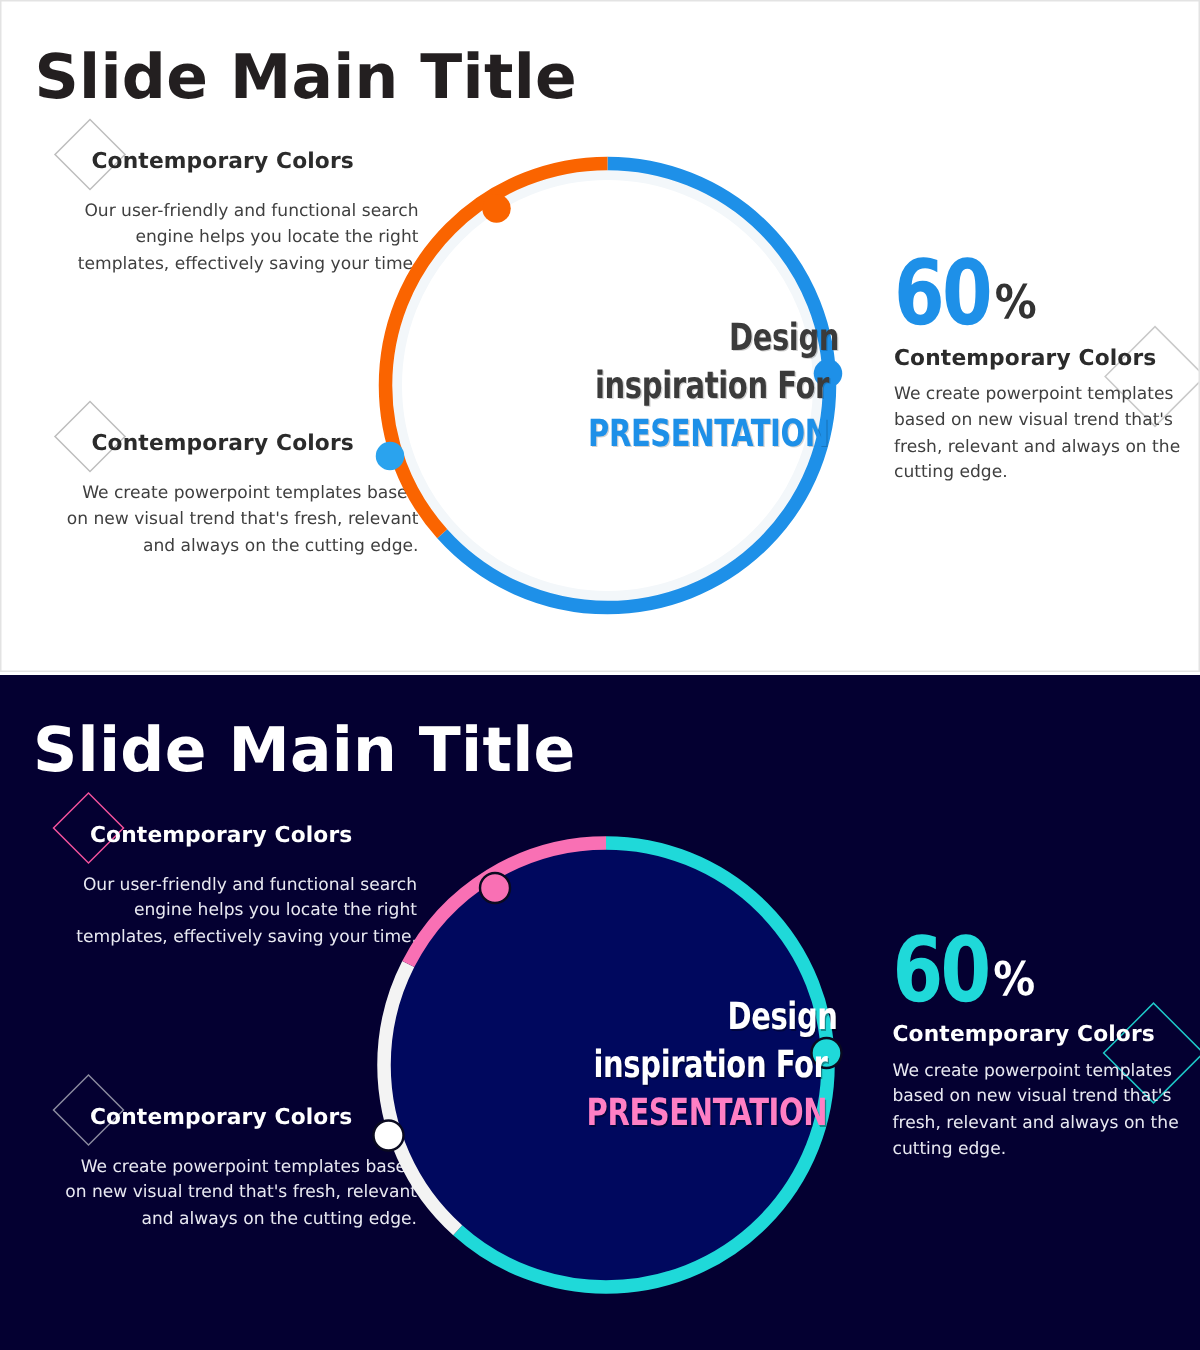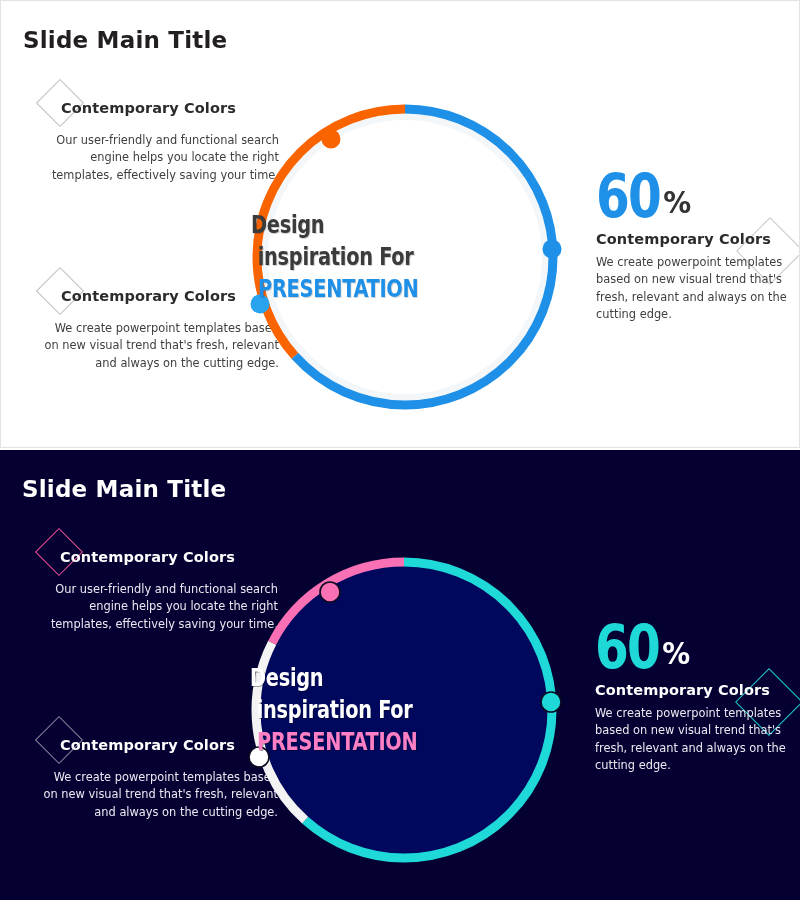--- a/index.html
+++ b/index.html
@@ -28,21 +28,21 @@
     top: 450px;
     height: 450px;
     background: #040031;
   }
 
   
   .slide-title {
     position: absolute;
     left: 22px;
     top: 26px;
-    font-size: 23px;
+    font-size: 41px;
     font-weight: bold;
     letter-spacing: 0.2px;
     font-family: "DejaVu Sans", sans-serif;
   }
   .slide-light .slide-title { color: #231f20; }
   .slide-dark  .slide-title { color: #ffffff; }
 
   
   .feature {
     position: absolute;
@@ -98,21 +98,21 @@
   }
   .slide-dark .ring-wrap { top: 100px; }
   .ring-svg { display: block; width: 320px; height: 320px; }
 
   .center-text {
     position: absolute;
     left: 0; top: 0;
     width: 320px; height: 320px;
     display: flex;
     flex-direction: column;
-    align-items: flex-start;
+    align-items: flex-end;
     justify-content: center;
     text-align: center;
     pointer-events: none;
   }
   .center-line {
     font-family: "DejaVu Sans Condensed", "Liberation Sans Narrow", "DejaVu Sans", sans-serif;
     font-weight: bold;
     font-size: 25px;
     line-height: 1.28;
     letter-spacing: -0.3px;

